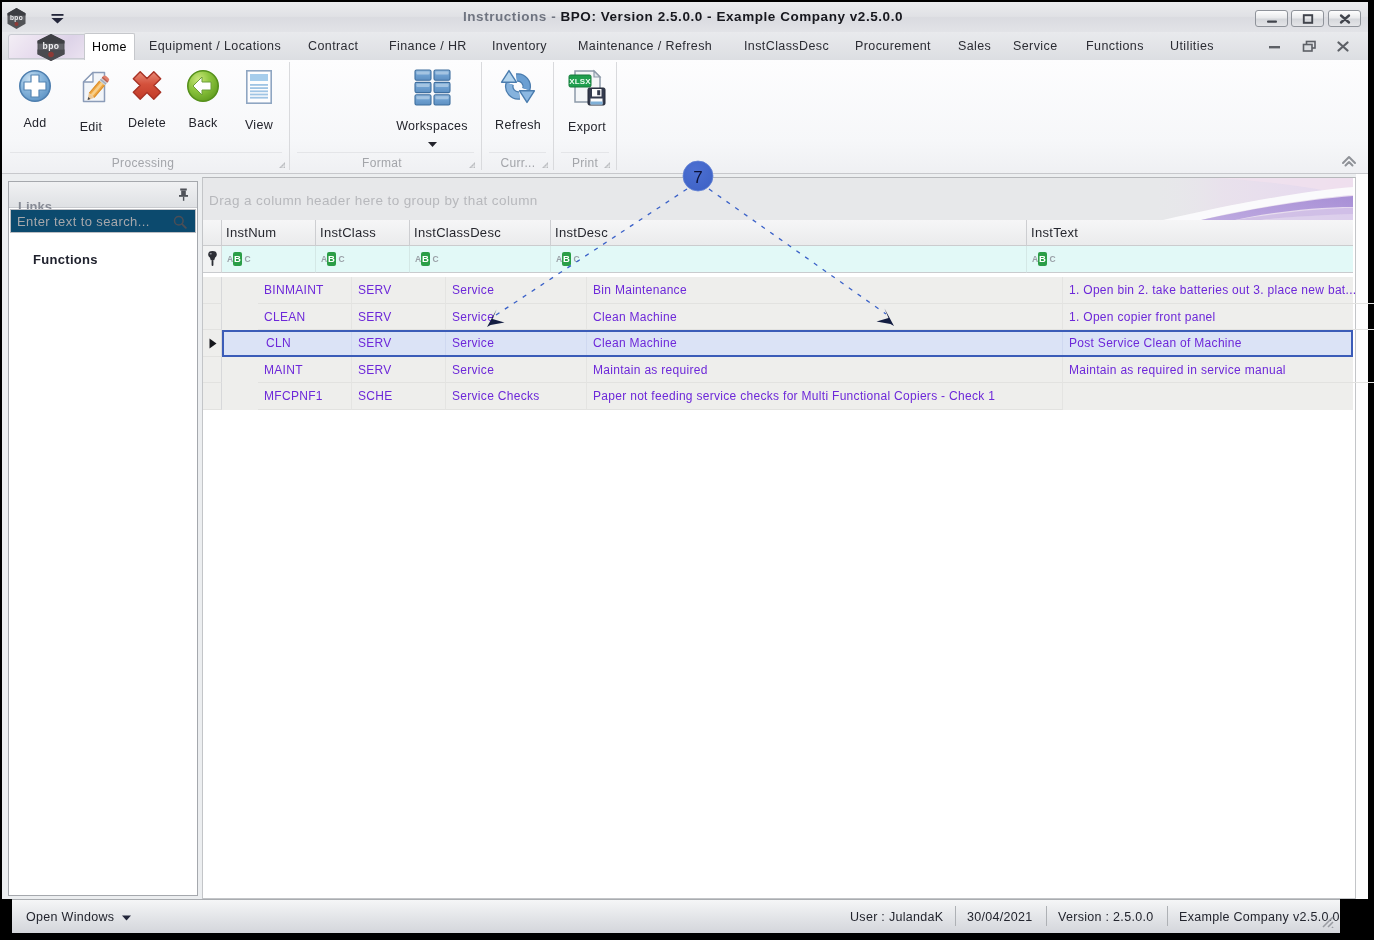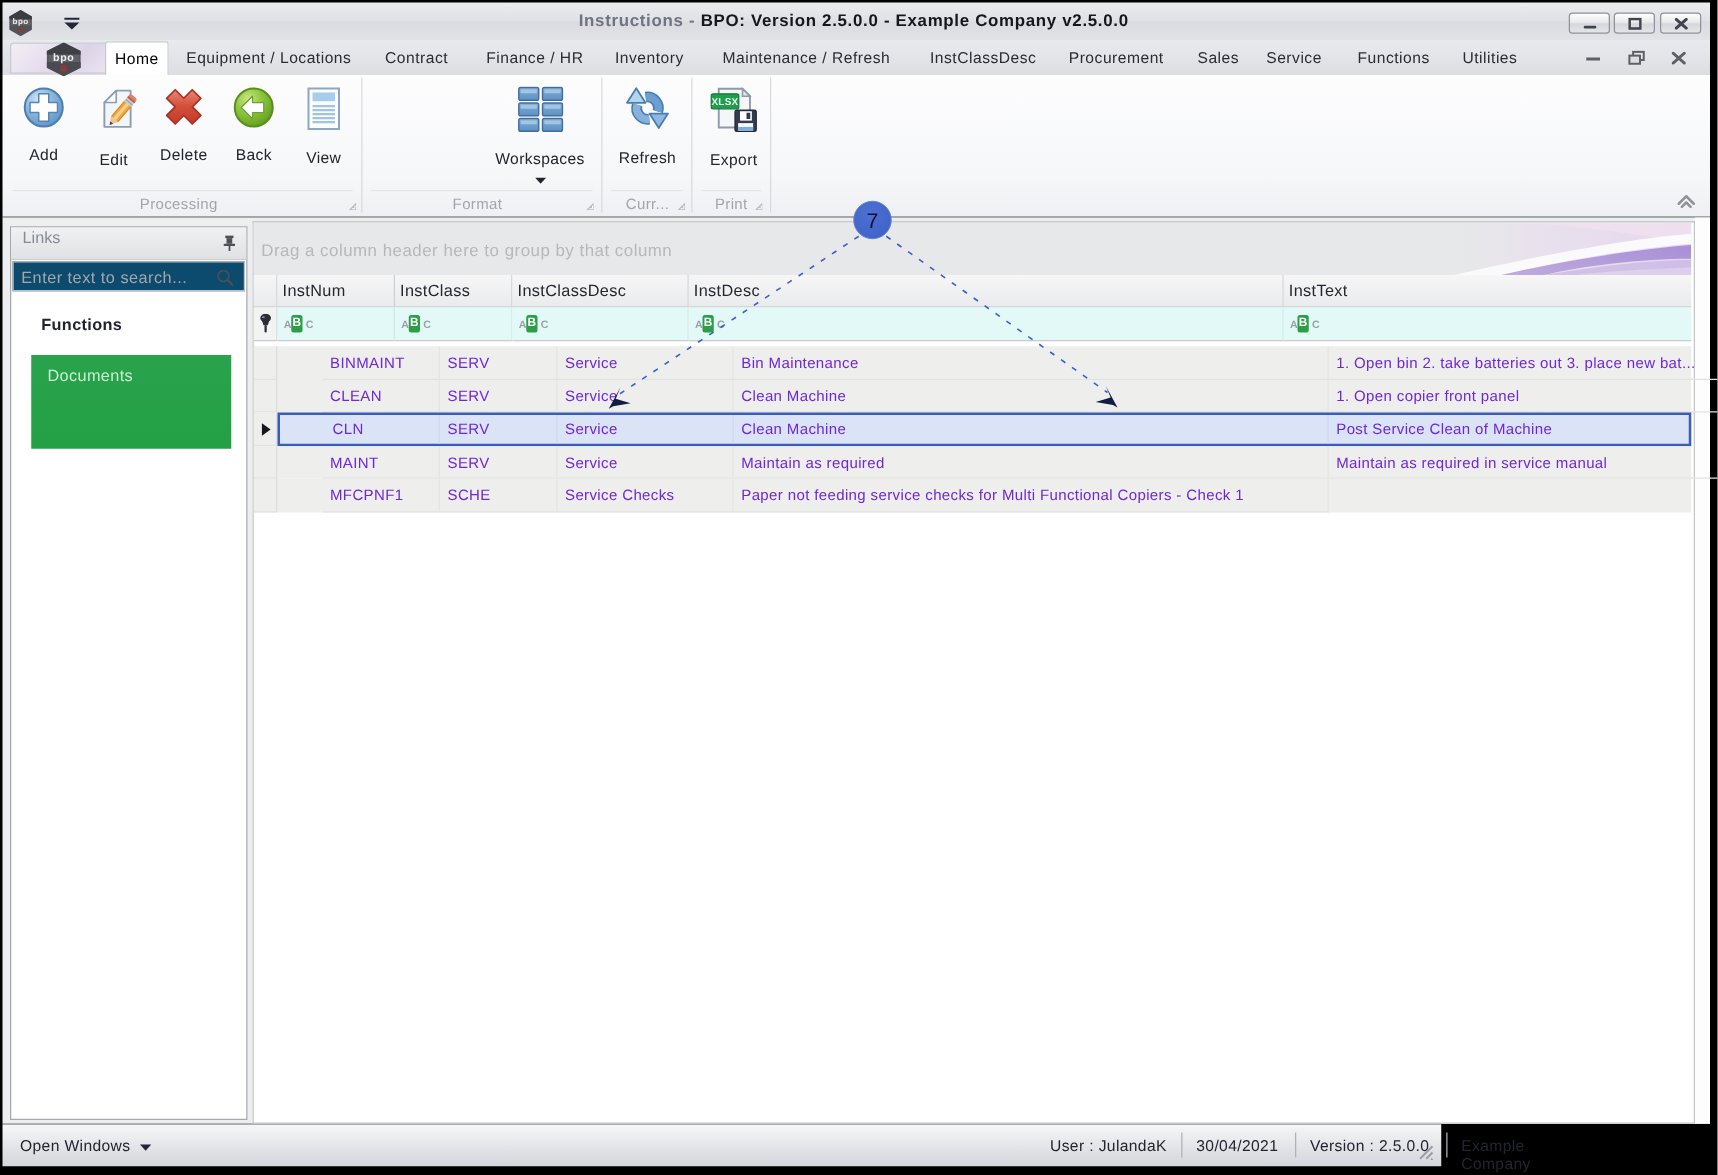--- a/index.html
+++ b/index.html
@@ -36,21 +36,21 @@
 .grparrow { position:absolute; top:102px; width:6px; height:6px; }
 
 
 #content { left:2px; top:174px; width:1366px; height:725px; background:#eceef0; }
 #rightmargin { left:1356px; top:174px; width:12px; height:725px; background:#fdfdfd; }
 
 
 #links { left:8px; top:181px; width:190px; height:715px; border:1px solid #a5a8ad; background:#fff; }
 #linkshead { position:absolute; left:0; top:0; width:188px; height:26px;
   background:linear-gradient(#f0f1f3,#dfe1e4); border-bottom:1px solid #c9cbcf; }
-#linkshead .t { position:absolute; left:9px; top:0; font-size:13px; font-weight:normal; color:#878b95; }
+#linkshead .t { position:absolute; left:9px; top:17px; font-size:13px; font-weight:bold; color:#878b95; }
 #searchbox { position:absolute; left:1px; top:27px; width:186px; height:24px; background:#0c4a6e; border:1px solid #bcbec3; }
 #searchbox .ph { position:absolute; left:6px; top:4px; font-size:13px; letter-spacing:0.4px; color:#a6a7ab; }
 #functions { position:absolute; left:24px; top:70px; font-size:13px; letter-spacing:0.3px; font-weight:bold; color:#20222e; }
 #docbtn { position:absolute; left:16px; top:102px; width:160px; height:75px;
   background:linear-gradient(#2aa34c,#23a046); }
 #docbtn span { position:absolute; left:13px; top:9px; font-size:13px; letter-spacing:0.3px; color:#c9f0d2; }
 
 
 #grid { left:202px; top:177px; width:1154px; height:722px; background:#fff; border:1px solid #c3c5c8; border-top:1px solid #b5b7ba; }
 #dragbar { position:absolute; left:0; top:0; width:1150px; height:42px; background:#e7e8ea; overflow:hidden; }
@@ -58,21 +58,21 @@
 .hrow { position:absolute; top:42px; height:26px; background:linear-gradient(#f6f6f7,#eaebec); border-bottom:1px solid #cbccce; border-right:1px solid #cdced1; }
 .hcell { position:absolute; top:42px; height:26px; line-height:25px; font-size:13px; letter-spacing:0.3px; color:#26272e; padding-left:4px;
   background:linear-gradient(#f6f6f7,#eaebec); border-right:1px solid #cdced1; border-bottom:1px solid #cbccce; }
 .fcell { position:absolute; top:68px; height:27px; background:#e2f9f7; border-right:1px solid #d4e8e6; border-bottom:1px solid #c9cbce; }
 .drow  { position:absolute; height:26px; background:#eeeeec; }
 .dcell { position:absolute; height:100%; line-height:26px; font-size:12px; letter-spacing:0.3px; color:#6d28d9; padding-left:6px;
   border-right:1px solid #e4e4e2; border-bottom:1px solid #e2e2e0; white-space:nowrap; overflow:hidden;margin-left:36px; }
 .ind { position:absolute; left:0; width:19px; background:#eeeeec; border-right:1px solid #d7d8da; border-bottom:1px solid #e2e2e0; }
 
 
-#statusbar { left:2px; top:899px; width:1151px; height:34px; border-top:1px solid #a9acb0;
+#statusbar { left:12px; top:899px; width:1328px; height:34px; border-top:1px solid #a9acb0;
   background:linear-gradient(#f5f6f7,#dddfe3 70%,#d4d6db); font-size:12.5px; letter-spacing:0.3px; color:#23252e; }
 #statusbar .sep { position:absolute; top:6px; width:1px; height:20px; background:#aeb1b5; }
 </style>
 </head>
 <body>
 
 <div class="abs" id="titlebar"></div>
 <svg class="abs" style="left:7px;top:8px" width="19" height="21" viewBox="0 0 19 21">
   <polygon points="9.5,0 18.5,5.2 18.5,15.8 9.5,21 0.5,15.8 0.5,5.2" fill="#525357"></polygon>
   <polygon points="9.5,0 18.5,5.2 18.5,7.4 0.5,7.4 0.5,5.2" fill="#3c3d42"></polygon>
@@ -329,23 +329,20 @@
     </svg>
   </div>
   <div id="searchbox">
       <span class="ph">Enter text to search...</span>
     <svg style="position:absolute;right:8px;top:5px" width="14" height="14" viewBox="0 0 14 14">
       <circle cx="5.8" cy="5.8" r="4.3" fill="none" stroke="#4b4e56" stroke-width="1.5"></circle>
       <path d="M9.1 9.1 L12.8 12.8" stroke="#4b4e56" stroke-width="1.9" stroke-linecap="round"></path>
     </svg>
   </div>
   <div id="functions">Functions</div>
-  <div id="docbtn">
-      <span>Documents</span>
-    </div>
 </div>
 
 <div class="abs" id="grid">
   <div id="dragbar">
       <span class="t">Drag a column header here to group by that column</span>
     <svg style="position:absolute;right:0;top:0" width="200" height="42" viewBox="0 0 200 42">
       <defs>
         <linearGradient id="swb" x1="0" y1="0" x2="1" y2="0">
             <stop offset="0%" stop-color="#e7e8ea" stop-opacity="0"></stop>
             <stop offset="35%" stop-color="#eadcee" stop-opacity="0.55"></stop>

